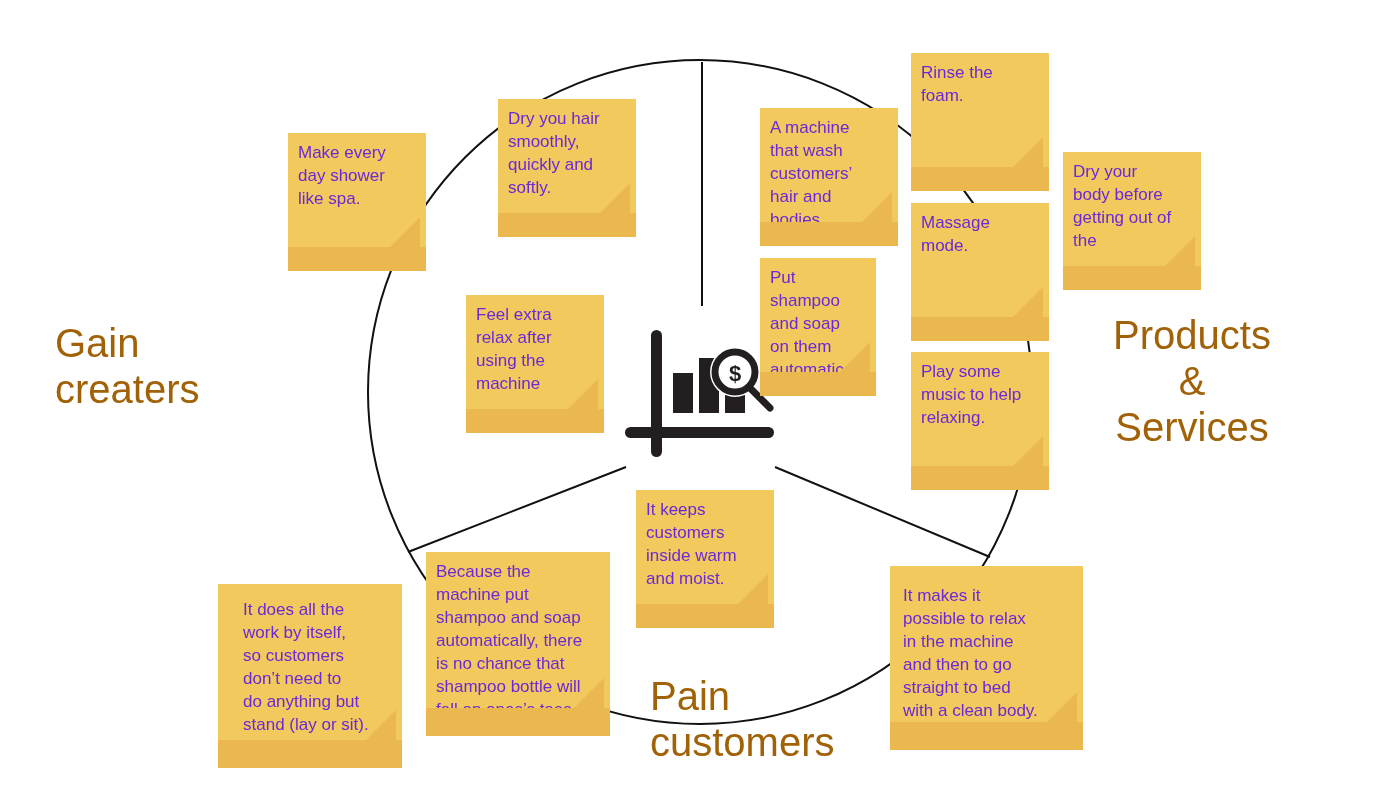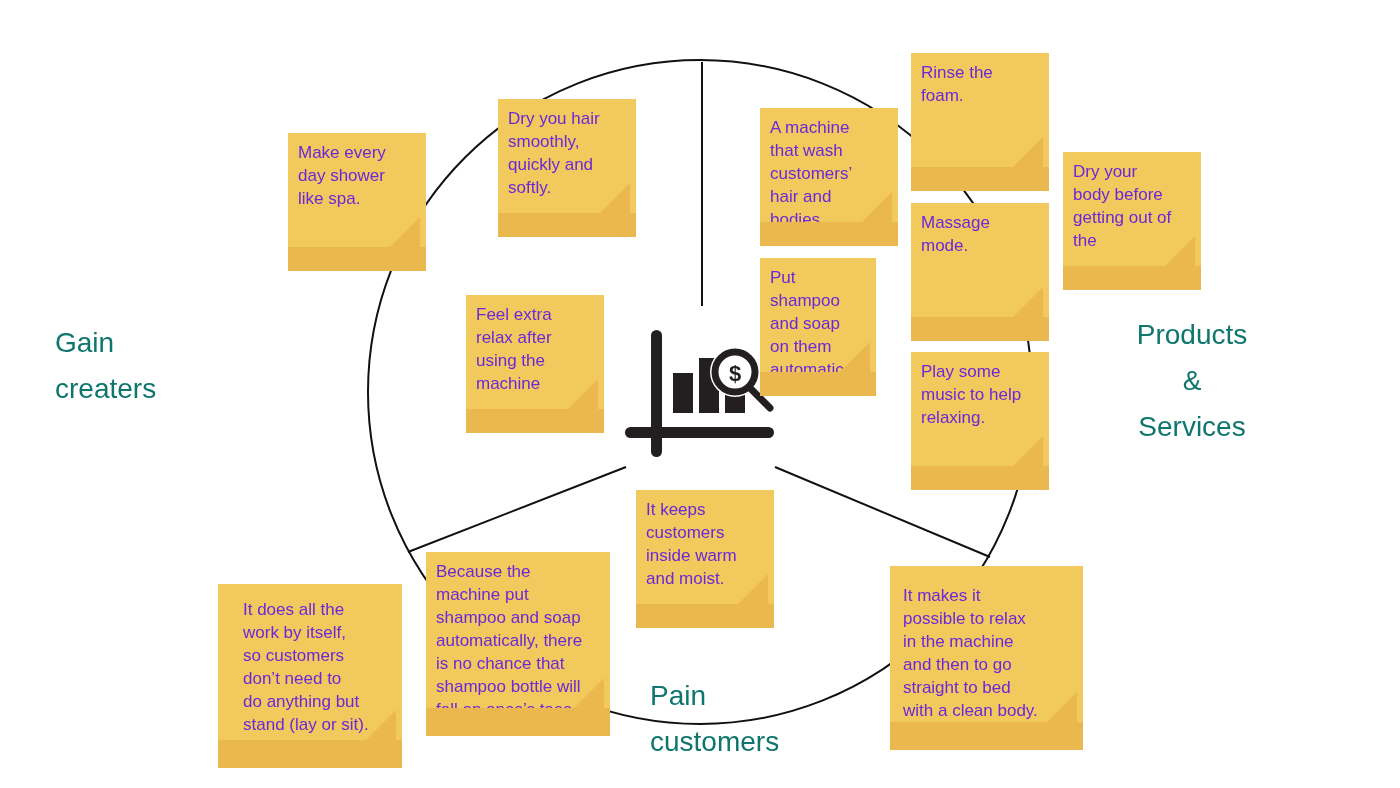--- a/index.html
+++ b/index.html
@@ -3,21 +3,21 @@
 <meta charset="utf-8">
 <style>
   html, body { margin:0; padding:0; }
   body { width:1400px; height:788px; background:#ffffff; position:relative; overflow:hidden;
          font-family:"Liberation Sans", sans-serif; color:#111; }
   #diagram-svg { position:absolute; left:0; top:0; width:1400px; height:788px; }
   .note { position:absolute; background:#f2c95c; box-sizing:border-box; }
   .note .note-text { position:absolute; left:10px; top:8px; right:8px; font-size:17px; line-height:23px; color:#6d28d9; white-space:pre-line; }
   .note .note-band { position:absolute; left:0; right:0; bottom:0; height:24px; background:#ebb84f; }
   .note .note-fold { position:absolute; right:6px; width:0; height:0; border-style:solid; border-width:0 0 30px 30px; border-color:transparent transparent #ebb84f transparent; }
-  .section-label { position:absolute; font-size:28px; line-height:46px; color:#0f766e; }
+  .section-label { position:absolute; font-size:40px; line-height:46px; color:#a16207; }
 </style>
 </head>
 <body>
 
 <svg id="diagram-svg" viewBox="0 0 1400 788">
   <circle cx="700" cy="392" r="332" fill="none" stroke="#111" stroke-width="2"></circle>
   <line x1="702" y1="62" x2="702" y2="306" stroke="#111" stroke-width="2"></line>
   <line x1="408" y1="552" x2="626" y2="467" stroke="#111" stroke-width="2"></line>
   <line x1="775" y1="467" x2="990" y2="557" stroke="#111" stroke-width="2"></line>
   <g fill="#231f20" stroke="none">

